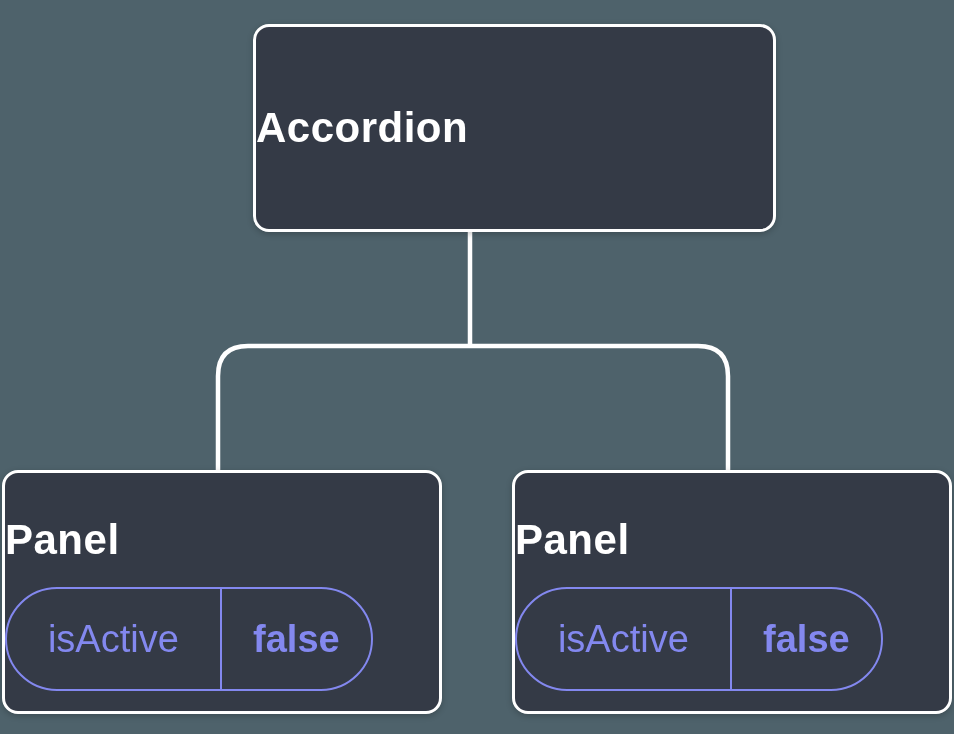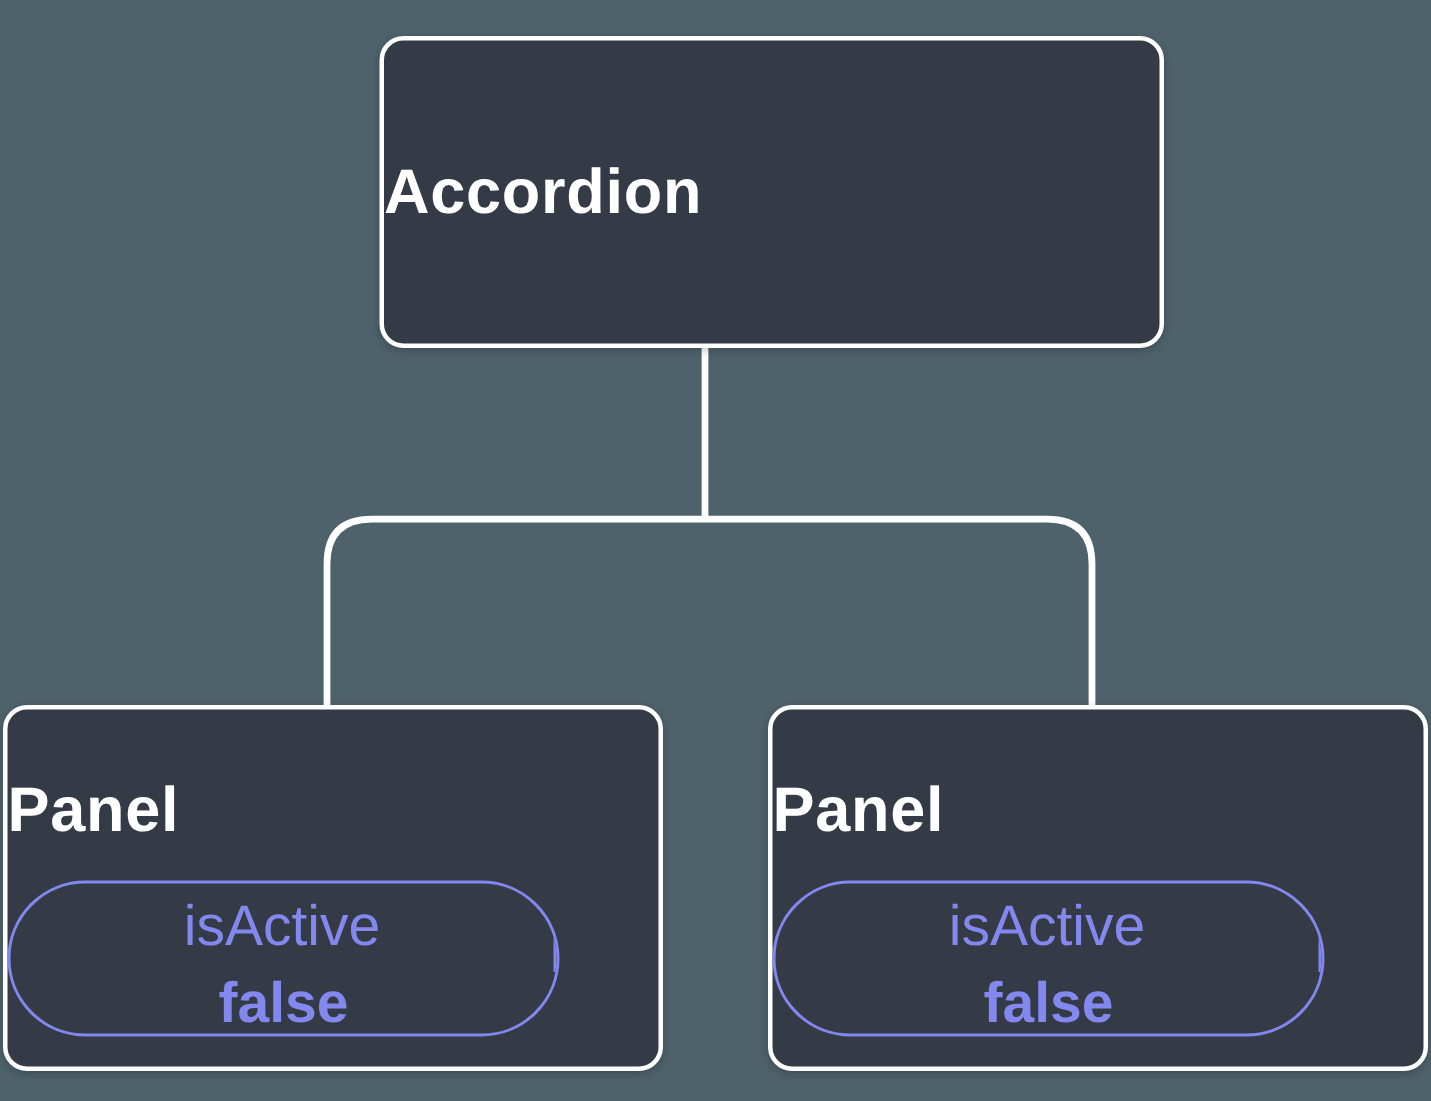--- a/index.html
+++ b/index.html
@@ -67,21 +67,20 @@
   .node.panel.right { left: 512px; }
   .node.panel .node-title { margin-top: 42px; }
   .pill {
     margin-top: 22px;
     width: 368px; height: 104px;
     border: 2px solid var(--state-accent, #8388ef);
     border-radius: 60px;
     display: flex;
     align-items: stretch;
     overflow: hidden;
-    flex-direction: column;
   }
   .pill-cell {
     display: flex;
     align-items: center;
     justify-content: center;
     color: var(--state-accent, #8388ef);
     font-size: 38px;
     font-weight: 400;
   }
   .pill-key {

